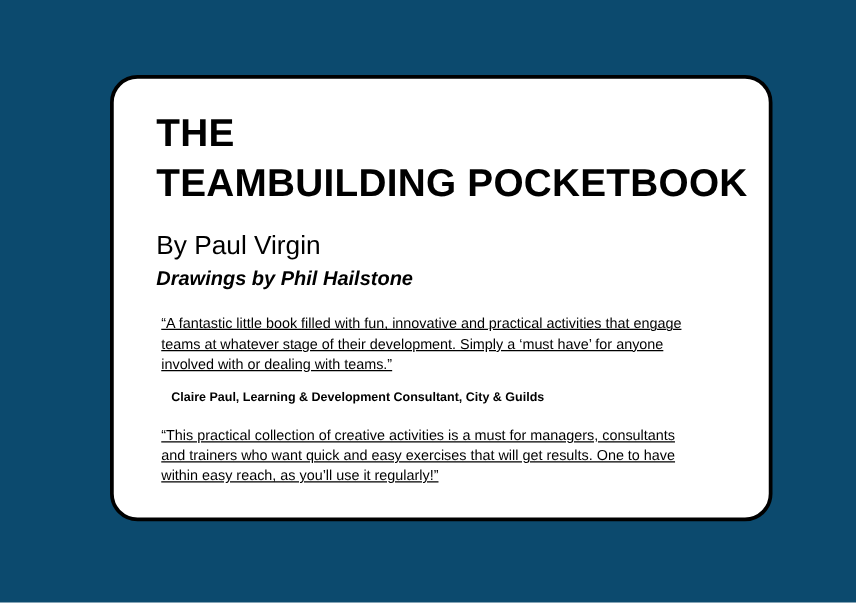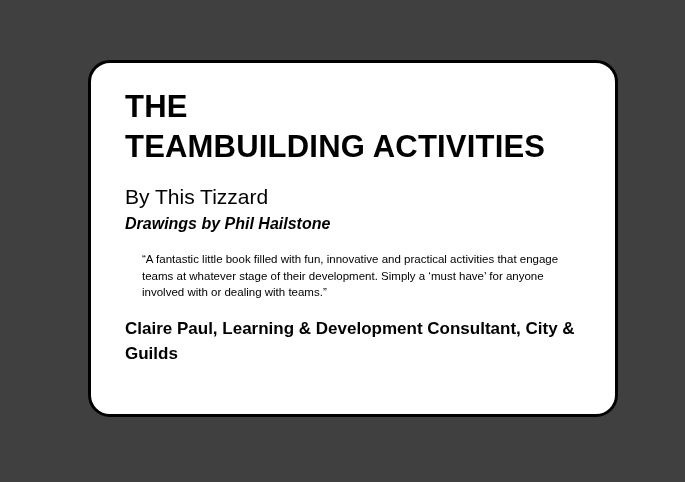--- a/index.html
+++ b/index.html
@@ -11,21 +11,21 @@
     width: 685px;
     height: 482px;
     font-family: "Liberation Sans", sans-serif;
     color: #000000;
     overflow: hidden;
   }
   .page {
     position: relative;
     width: 685px;
     height: 482px;
-    background: #404040;
+    background: #0c4a6e;
   }
   .cover-card {
     position: absolute;
     left: 88px;
     top: 60px;
     width: 530px;
     height: 357px;
     border: 3px solid #000000;
     border-radius: 22px;
     background: #ffffff;
@@ -62,44 +62,46 @@
   }
   .quote-block {
     margin-top: 18px;
     font-size: 11.5px;
     line-height: 1.42;
   }
   .quote-block.second {
     margin-top: 14px;
   }
   .quote-text {
-    margin: 17px;
+    margin: 4px;
     max-width: 430px;
+    text-decoration: underline;
   }
   .quote-attrib {
-    margin: 0;
+    margin: 12px;
     font-weight: bold;
-    font-size: 17px;
+    font-size: 10px;
   }
 </style>
 </head>
 <body>
 
 <div class="page">
   <div class="cover-card">
     <div class="inner">
       <h1 class="title">
         <span class="title-line">THE</span>
-        <span class="title-line">TEAMBUILDING ACTIVITIES</span>
+        <span class="title-line">TEAMBUILDING POCKETBOOK</span>
       </h1>
-      <div class="author">By This Tizzard</div>
+      <div class="author">By Paul Virgin</div>
       <div class="drawings">Drawings by Phil Hailstone</div>
 
       <div class="quote-block">
         <p class="quote-text">“A fantastic little book filled with fun, innovative and practical activities that engage teams at whatever stage of their development.  Simply a ‘must have’ for anyone involved with or dealing with teams.”</p>
         <p class="quote-attrib">Claire Paul, Learning &amp; Development Consultant, City &amp; Guilds</p>
       </div>
 
       <div class="quote-block second">
+        <p class="quote-text">“This practical collection of creative activities is a must for managers, consultants and trainers who want quick and easy exercises that will get results.  One to have within easy reach, as you’ll use it regularly!”</p>
       </div>
     </div>
   </div>
 </div>
 
 </body></html>

